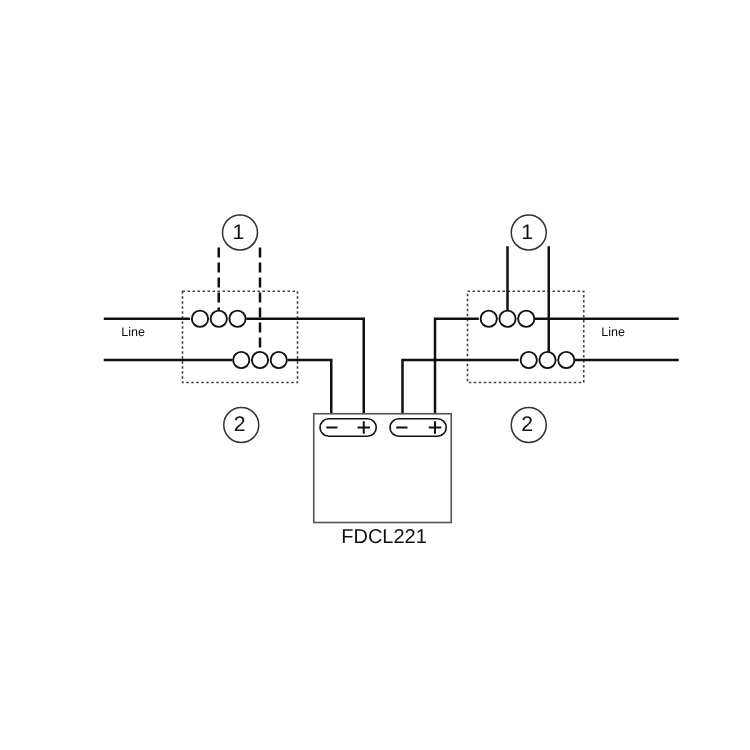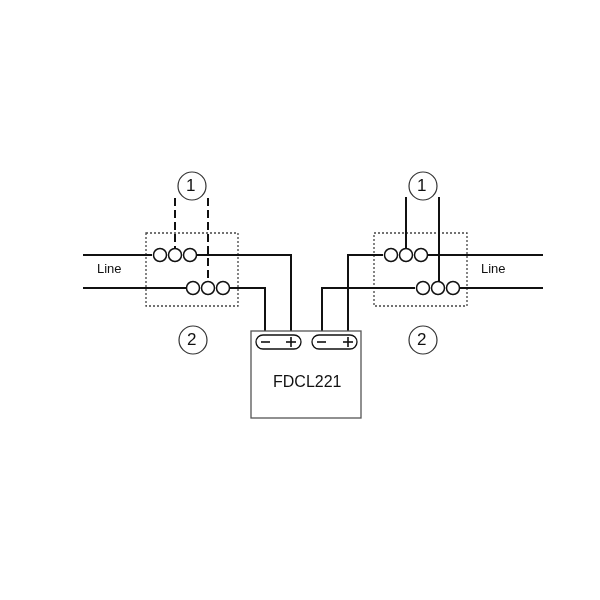--- a/index.html
+++ b/index.html
@@ -1,20 +1,20 @@
 <!DOCTYPE html>
 <html><head>
   <meta charset="utf-8">
   <style>
     html, body { margin:0; padding:0; background:#ffffff; }
     body { width:600px; height:600px; position:relative; overflow:hidden; font-family:"Liberation Sans", sans-serif; }
     svg { position:absolute; left:0; top:0; }
     .lbl { position:absolute; font-family:"Liberation Sans", sans-serif; color:#111; }
-    .line-label { font-size:13px; }
-    .device-label { font-size:16px; }
+    .line-label { font-size:10px; }
+    .device-label { font-size:16px;margin-top:48px; }
   </style>
 </head>
 <body>
 
 <svg width="600" height="600" viewBox="0 0 600 600">
 
   <rect x="146" y="233" width="92" height="73" fill="none" stroke="#444" stroke-width="1.3" stroke-dasharray="2,2"></rect>
 
   <rect x="374" y="233" width="93" height="73" fill="none" stroke="#444" stroke-width="1.3" stroke-dasharray="2,2"></rect>
 

